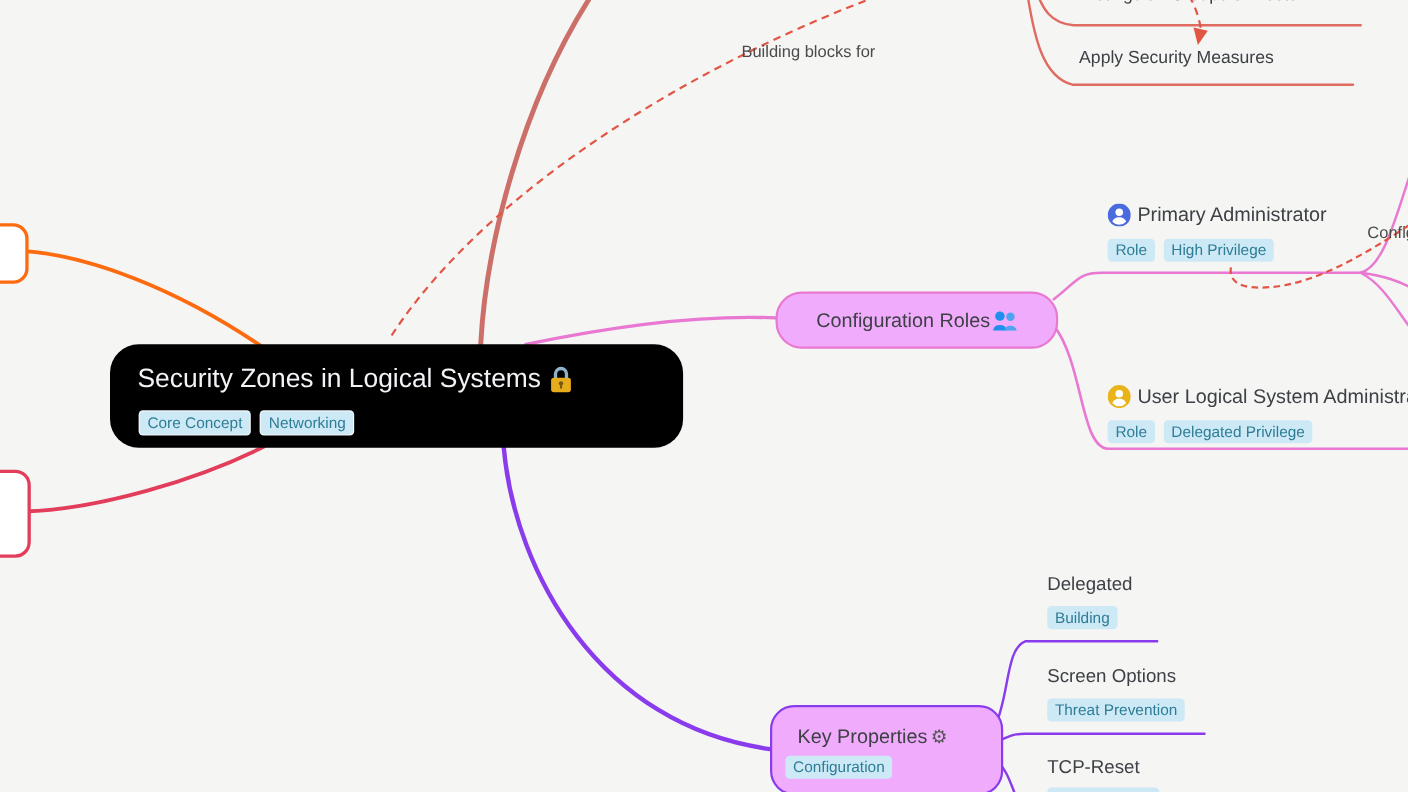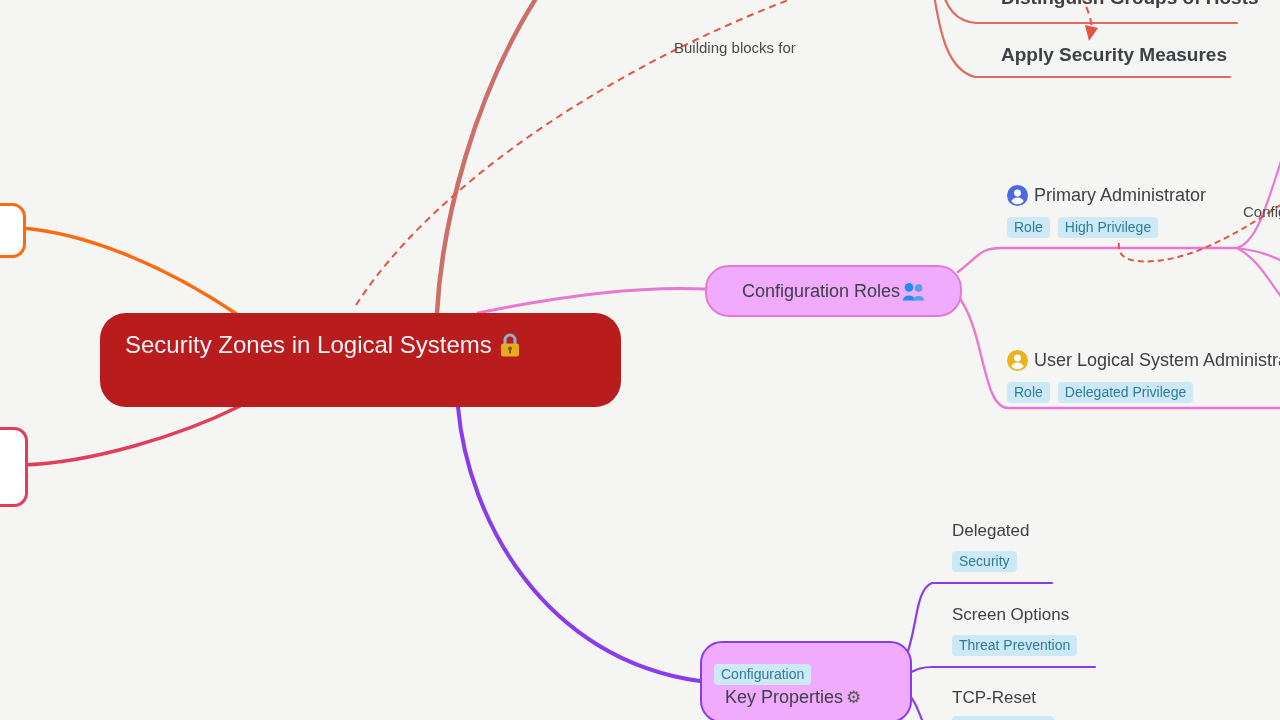--- a/index.html
+++ b/index.html
@@ -15,32 +15,32 @@
   .pill{
     position:absolute;z-index:3;
     background:#f0abfc;border-radius:24px;
     display:flex;flex-direction:column;justify-content:center;
   }
   .line-title{
     position:absolute;z-index:3;
     font-size:18px;color:#3d4045;white-space:nowrap;
     display:flex;align-items:center;gap:6px;
   }
-  .bold-title{font-weight:700;font-size:19px;margin-left:20px;}
+  .bold-title{font-weight:400;font-size:16px;}
   .child-title{font-size:17px;font-weight:500;}
   .badges{position:absolute;z-index:3;display:flex;gap:8px;}
   .badge{
     display:inline-block;
     background:#cde9f6;color:#2e7d96;
     font-size:14px;line-height:21px;
     padding:0 7px;border-radius:4px;white-space:nowrap;
   }
   .central{
     left:100px;top:313px;width:521px;height:94px;
-    background:#b91c1c;border-radius:26px;
+    background:#000000;border-radius:26px;
     position:absolute;z-index:3;
   }
   .central-title{
     position:absolute;left:25px;top:18px;
     font-size:24px;color:#f2f2f7;white-space:nowrap;
     display:flex;align-items:center;gap:7px;
   }
   .central .badge{border:1px solid rgba(255,255,255,0.85);}
   .central .badges{left:26px;top:60px;}
   .edge-label{
@@ -95,20 +95,24 @@
     <span>Security Zones in Logical Systems</span>
     <span style="display:inline-flex;">
       <svg width="22" height="26" viewBox="0 0 22 26">
         <path d="M6,13 V8 a5,5 0 0 1 10,0 V13" fill="none" stroke="#8fb3cc" stroke-width="3" stroke-linecap="round"></path>
         <rect x="2" y="11.5" width="18" height="13" rx="2.5" fill="#e7ac1c"></rect>
         <circle cx="11" cy="16.5" r="2" fill="#7a5a10"></circle>
         <rect x="10" y="17" width="2" height="4.5" rx="1" fill="#7a5a10"></rect>
       </svg>
     </span>
   </div>
+  <div class="badges">
+    <span class="badge">Core Concept</span>
+    <span class="badge">Networking</span>
+  </div>
 </div>
 
 <div class="line-title bold-title" style="left:981px;top:-13px;">
   <span>Distinguish Groups of Hosts</span>
 </div>
 <div class="line-title bold-title" style="left:981px;top:44px;">
   <span>Apply Security Measures</span>
 </div>
 
 <div class="pill" style="left:705px;top:265px;width:253px;height:48px;border:2.5px solid #e878d1;align-items:center;">
@@ -149,34 +153,34 @@
     </svg>
   </span>
   <span>User Logical System Administrator</span>
 </div>
 <div class="badges" style="left:1007px;top:382px;">
   <span class="badge">Role</span>
   <span class="badge">Delegated Privilege</span>
 </div>
 
 <div class="pill" style="left:700px;top:641px;width:208px;height:78px;border:2.5px solid #8a3cec;border-radius:22px;">
-  <div style="margin:7px 0 0 12px;">
-    <span class="badge">Configuration</span>
-  </div>
   <div style="display:flex;align-items:center;gap:3px;margin:2px 0 0 23px;">
     <span style="font-size:18px;color:#3d4045;">Key Properties</span>
     <span class="gear">⚙</span>
+  </div>
+  <div style="margin:7px 0 0 12px;">
+    <span class="badge">Configuration</span>
   </div>
 </div>
 
 <div class="line-title child-title" style="left:952px;top:521px;">
   <span>Delegated</span>
 </div>
 <div class="badges" style="left:952px;top:551px;">
-  <span class="badge">Security</span>
+  <span class="badge">Building</span>
 </div>
 
 <div class="line-title child-title" style="left:952px;top:605px;">
   <span>Screen Options</span>
 </div>
 <div class="badges" style="left:952px;top:635px;">
   <span class="badge">Threat Prevention</span>
 </div>
 
 <div class="line-title child-title" style="left:952px;top:688px;">

